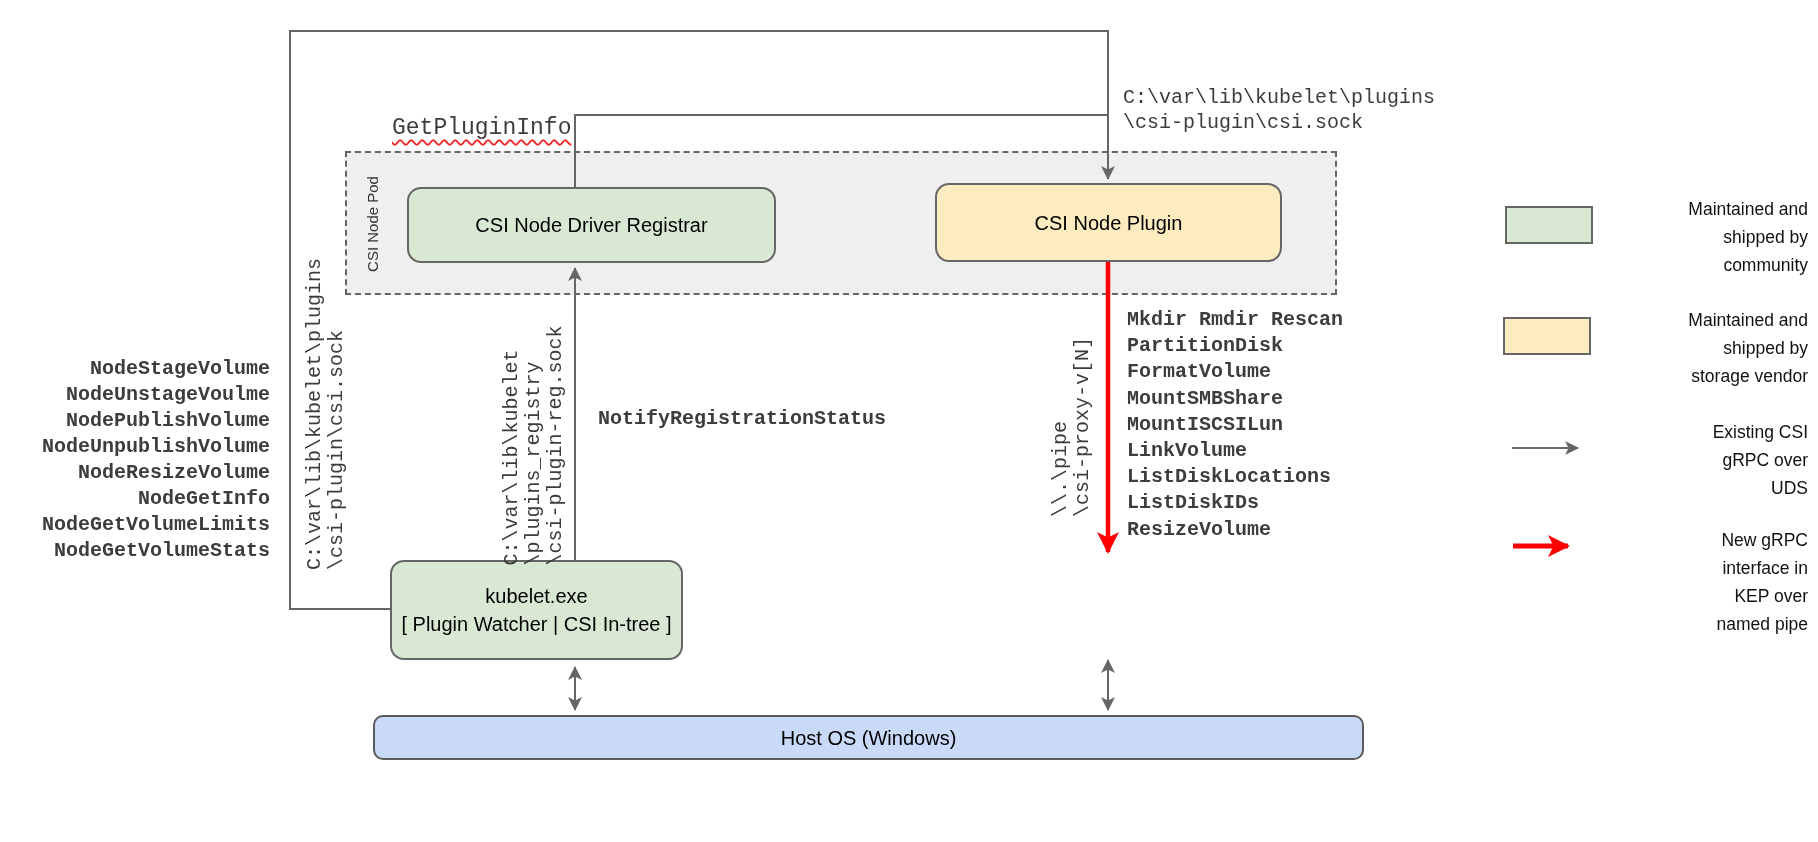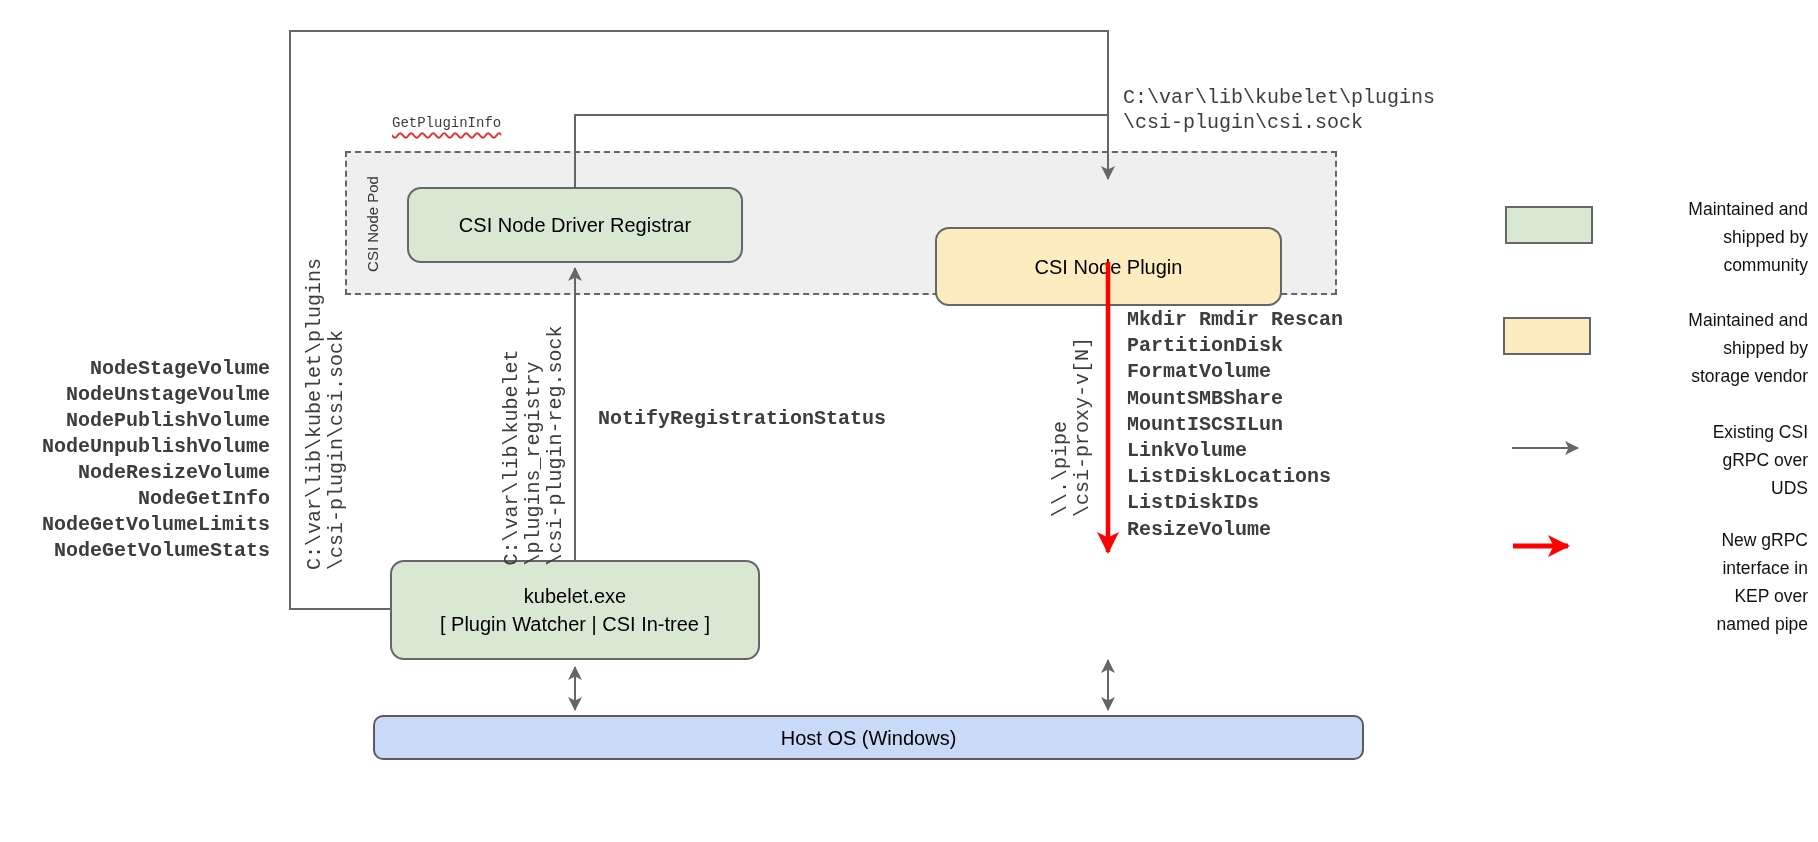--- a/index.html
+++ b/index.html
@@ -14,41 +14,41 @@
     left:345px;top:151px;width:992px;height:144px;
     background:#efefef;border:2px dashed #666;box-sizing:border-box;
   }
   
   .node{
     display:flex;align-items:center;justify-content:center;flex-direction:column;
     border:2px solid #666;border-radius:14px;box-sizing:border-box;
     font-size:20px;color:#000;text-align:center;line-height:28px;
   }
   .green{background:#d9e8d3;}
-  .yellow{background:#fcecc0;margin-top:44px;}
+  .yellow{background:#fcecc0;}
   .blue{background:#c9daf8;border-radius:10px;border-color:#5b5b5b;}
-  .box-registrar{left:407px;top:187px;width:336px;height:76px;}
+  .box-registrar{left:407px;top:187px;width:369px;height:76px;}
   .box-plugin{left:935px;top:183px;width:347px;height:79px;}
-  .box-kubelet{left:390px;top:560px;width:370px;height:100px;}
+  .box-kubelet{left:390px;top:560px;width:293px;height:100px;}
   .box-csiproxy{left:962px;top:559px;width:291px;height:94px;}
   .box-hostos{left:373px;top:715px;width:991px;height:45px;}
   
   .rot{transform:rotate(-90deg);font-size:20px;line-height:22px;text-align:left;white-space:pre;}
   .rot-left{left:181px;top:403px;width:290px;height:44px;}
   .rot-registry{left:410px;top:409px;width:247px;height:66px;}
   .rot-pipe{left:976px;top:399px;width:192px;height:44px;}
   .rot-pod{left:318px;top:215px;width:110px;height:18px;transform:rotate(-90deg);
     font-size:15px;color:#333;text-align:center;white-space:nowrap;}
   
   .mlist{font-size:20px;line-height:26px;white-space:pre;font-weight:bold;}
   .list-left{left:20px;top:332px;width:250px;text-align:right;margin-top:24px;}
   .list-right{left:1127px;top:307px;line-height:26.2px;text-align:left;}
   .reg-calls{left:598px;top:405px;line-height:27px;text-align:left;}
   
-  .lbl-gpi{left:392px;top:115px;font-size:14px;
+  .lbl-gpi{left:392px;top:115px;font-size:23px;
     text-decoration:underline wavy #ef2929;text-decoration-thickness:2px;text-underline-offset:5px;}
   .lbl-sock{left:1123px;top:85px;font-size:20px;line-height:25px;white-space:pre;}
   
   .legend-swatch{width:88px;height:38px;border:2px solid #666;box-sizing:border-box;}
   .sw-green{left:1505px;top:206px;background:#d9e8d3;}
   .sw-yellow{left:1503px;top:317px;background:#fcecc0;}
   .legend-text{left:1618px;width:190px;font-size:17.5px;line-height:28px;color:#111;text-align:right;}
   .lt-1{top:195px;} .lt-2{top:306px;} .lt-3{top:418px;} .lt-4{top:526px;}
   svg.overlay{position:absolute;left:0;top:0;pointer-events:none;}
 </style>

